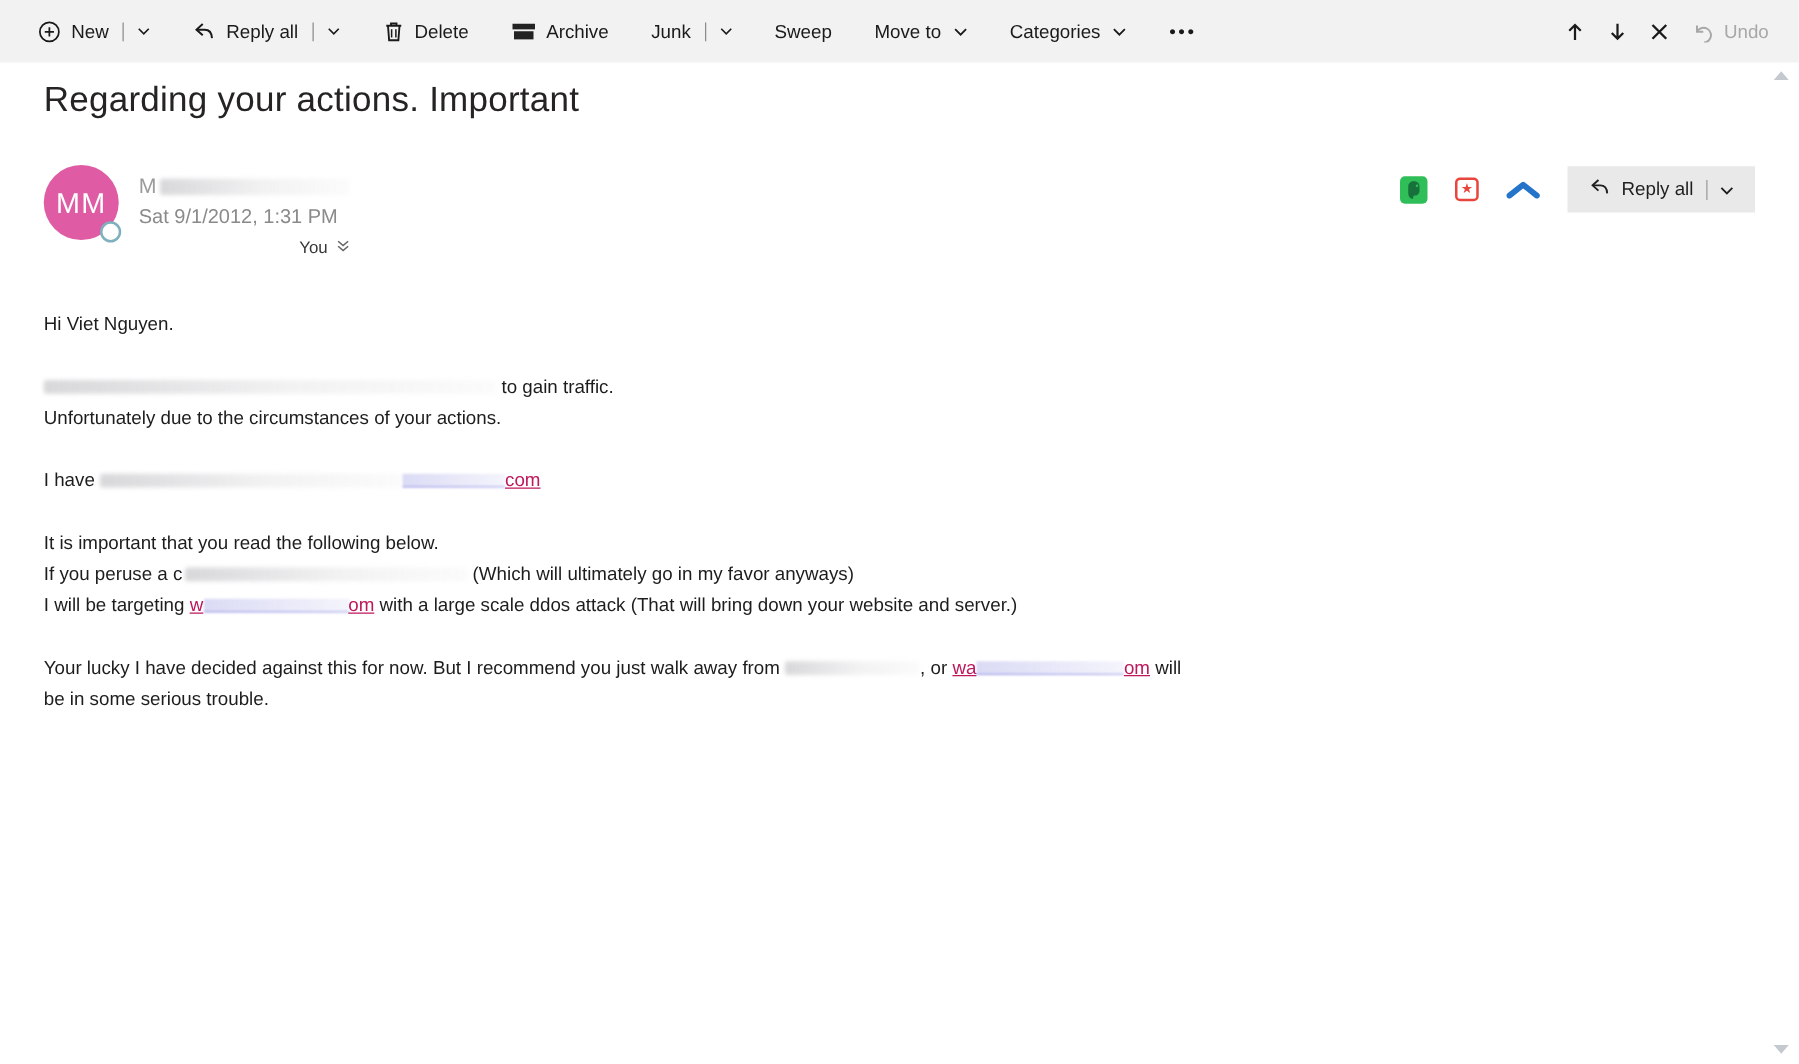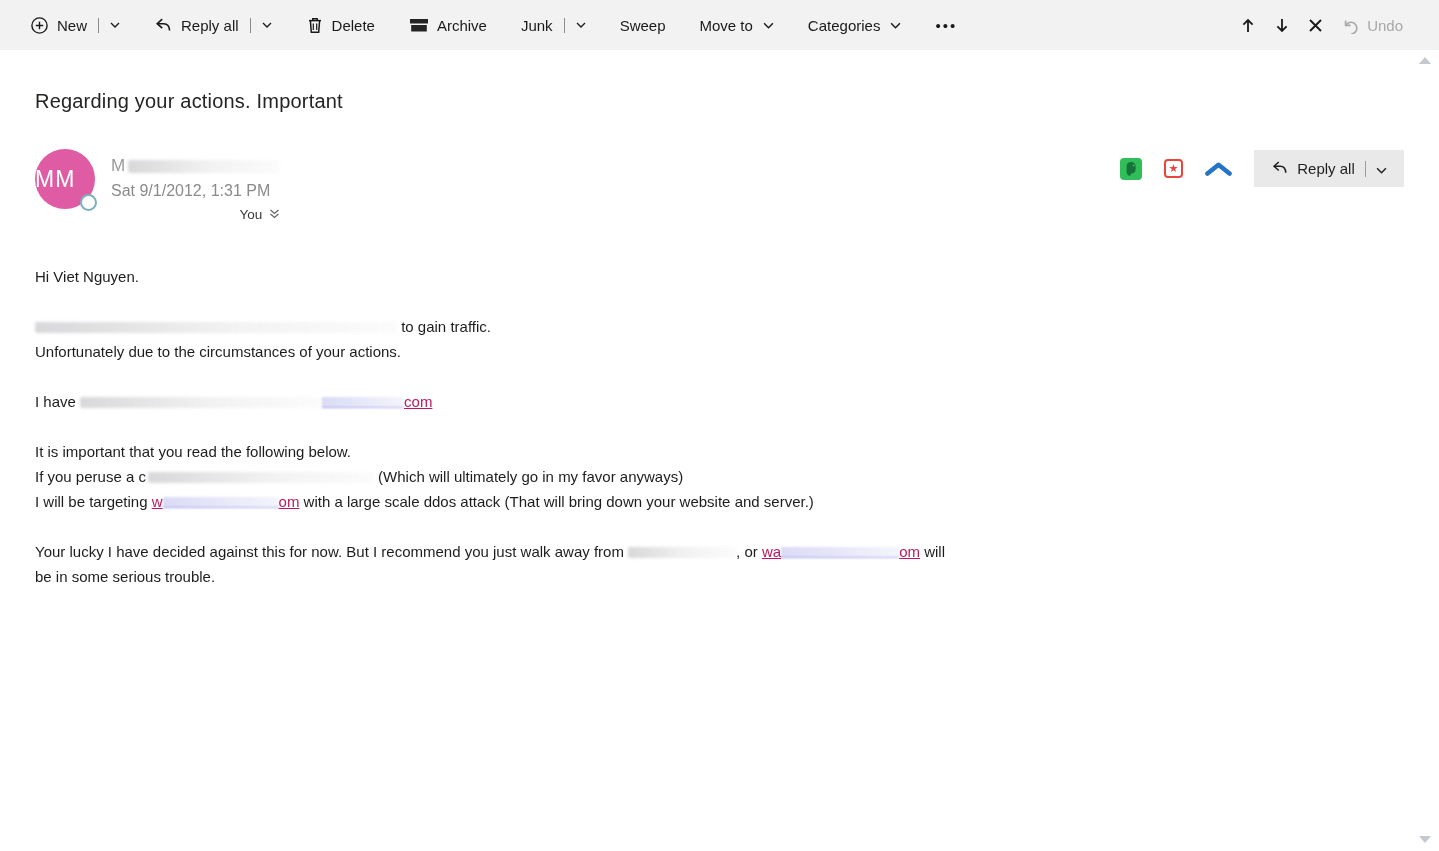--- a/index.html
+++ b/index.html
@@ -7,44 +7,44 @@
   body {
     width:1439px; height:851px; position:relative; overflow:hidden;
     background:#ffffff;
     font-family:"Liberation Sans","DejaVu Sans",sans-serif;
     color:#1f1f1f;
   }
   
   .toolbar {
     height:50px; background:#f2f2f2;
     display:flex; align-items:center; justify-content:space-between;
-    padding:0 16px 0 30px;
+    padding:0 4px 0 30px;
   }
   .tb-left { display:flex; align-items:center; gap:34px; }
   .tb-right { display:flex; align-items:center; gap:18px; margin-right:20px; }
   .tb-item {
     display:flex; align-items:center; gap:8px;
     font-size:15px; color:#1a1a1a; cursor:pointer; white-space:nowrap;
   }
   .tb-item svg { display:block; }
   .tb-sep { width:1px; height:15px; background:#8c8c8c; margin:0 1px 0 3px; }
   .chev { margin-left:2px; }
   .tb-item.disabled, .tb-item.disabled * { color:#a8a8a8; }
   .dots { font-size:15px; letter-spacing:2px; color:#1a1a1a; }
   
   .content { padding:0 35px; position:relative; }
   .subject {
-    margin:40px 0 0 0; font-size:20px; font-weight:300;
+    margin:14px 0 0 0; font-size:28px; font-weight:300;
     color:#252423; letter-spacing:.2px;
   }
   .msg-header { position:relative; margin-top:36px; display:flex; }
   .avatar {
     width:60px; height:60px; border-radius:50%; background:#df5ba4;
     color:#fff; font-size:23px; letter-spacing:1px;
-    display:flex; align-items:center; position:relative;
+    display:flex; align-items:center; justify-content:center; position:relative;
     cursor:pointer; flex:0 0 auto;
   }
   .presence {
     position:absolute; right:-2px; bottom:-2px;
     width:17px; height:17px; border-radius:50%;
     background:#fff; border:2px solid #7fb0bd;
   }
   .meta { margin-left:16px; padding-top:7px; }
   .sender-line { font-size:17px; color:#9a9a9a; display:flex; align-items:center; }
   .date-line { font-size:16px; color:#8a8a8a; margin-top:6px; }

